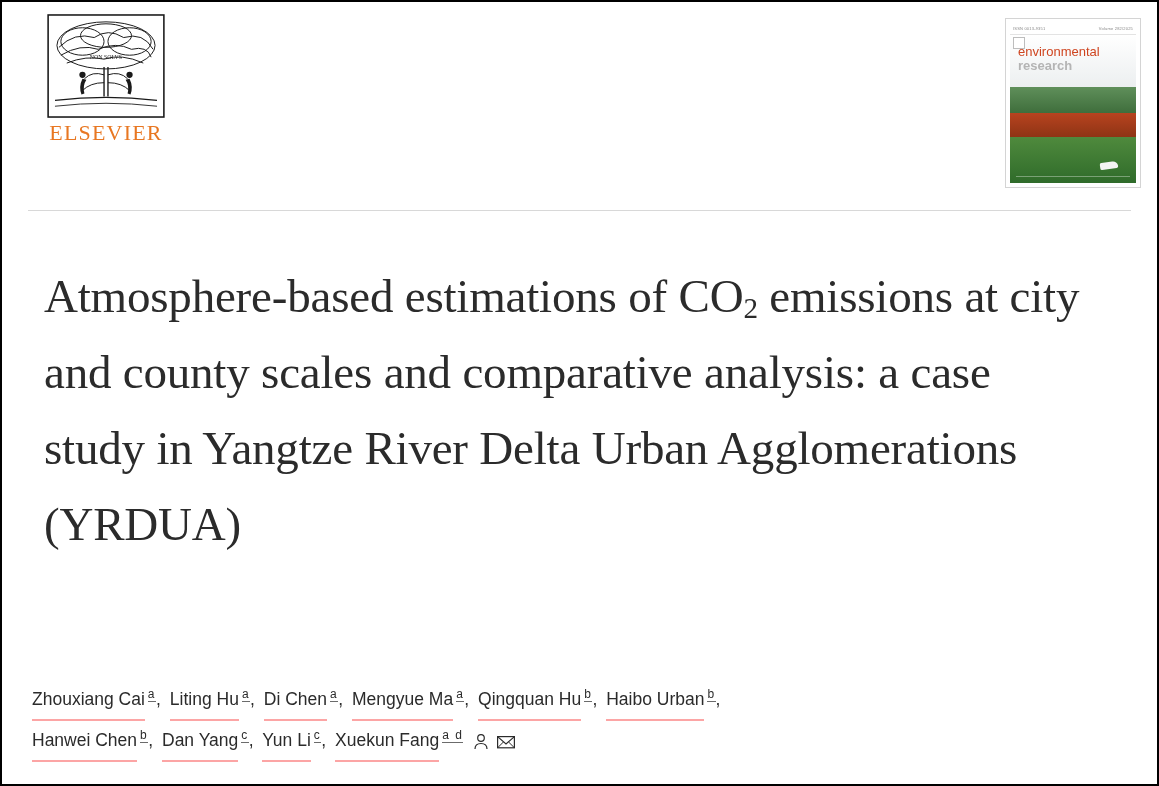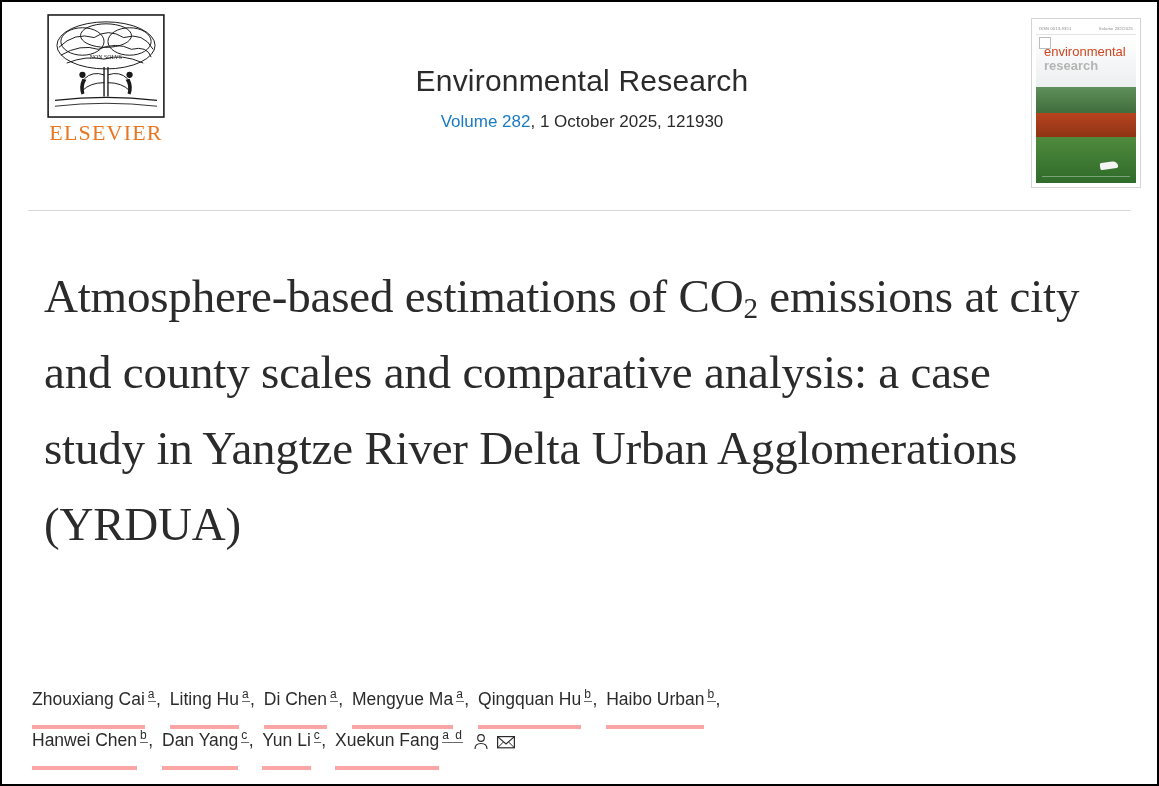--- a/index.html
+++ b/index.html
@@ -74,21 +74,21 @@
   .journal-meta a {
     color: #1a7bc4;
     text-decoration: none;
   }
 
   
   .cover {
     position: absolute;
     right: 16px;
     top: 16px;
-    width: 110px;
+    width: 136px;
     height: 170px;
     border: 1px solid #d4d4d4;
     background: #ffffff;
     padding: 4px;
   }
   .cover-inner {
     position: relative;
     width: 100%;
     height: 100%;
     overflow: hidden;
@@ -210,22 +210,22 @@
     top: 674px;
     font-size: 17.5px;
     line-height: 36px;
     color: #2b2b2b;
   }
   .author {
     display: inline;
     white-space: nowrap;
   }
   .author .name {
-    border-bottom: 4px solid #fca5a5;
-    padding-bottom: 16px;
+    border-bottom: 2px solid #fca5a5;
+    padding-bottom: 10px;
     cursor: pointer;
   }
   .author .aff {
     font-size: 12px;
     vertical-align: super;
     margin-left: 3px;
     letter-spacing: 1.5px;
     border-bottom: 1px solid #6b6b6b;
     padding-bottom: 0;
   }
@@ -276,24 +276,20 @@
             <circle cx="84" cy="62" r="3.2" fill="#1a1a1a" stroke="none"></circle>
 
             <path d="M8 88 Q60 82 112 88" stroke-width="1.2"></path>
             <path d="M8 94 Q60 88 112 94" stroke-width="0.9"></path>
           </g>
           <text x="60" y="46" font-family="Liberation Serif, serif" font-size="6" text-anchor="middle" fill="#1a1a1a">NON SOLVS</text>
         </svg>
         <div class="logo-word">ELSEVIER</div>
       </div>
 
-      <div class="journal-center">
-        <div class="journal-title">Environmental Research</div>
-        <div class="journal-meta"><a href="#">Volume 282</a><span>, 1 October 2025, 121930</span></div>
-      </div>
 
       <div class="cover">
         <div class="cover-inner">
           <div class="cover-topbar">
             <span>ISSN 0013-9351</span>
             <span>Volume 282/2025</span>
           </div>
           <div class="cover-band-a"></div>
           <div class="cover-sq"></div>
           <div class="cover-journal-name">

